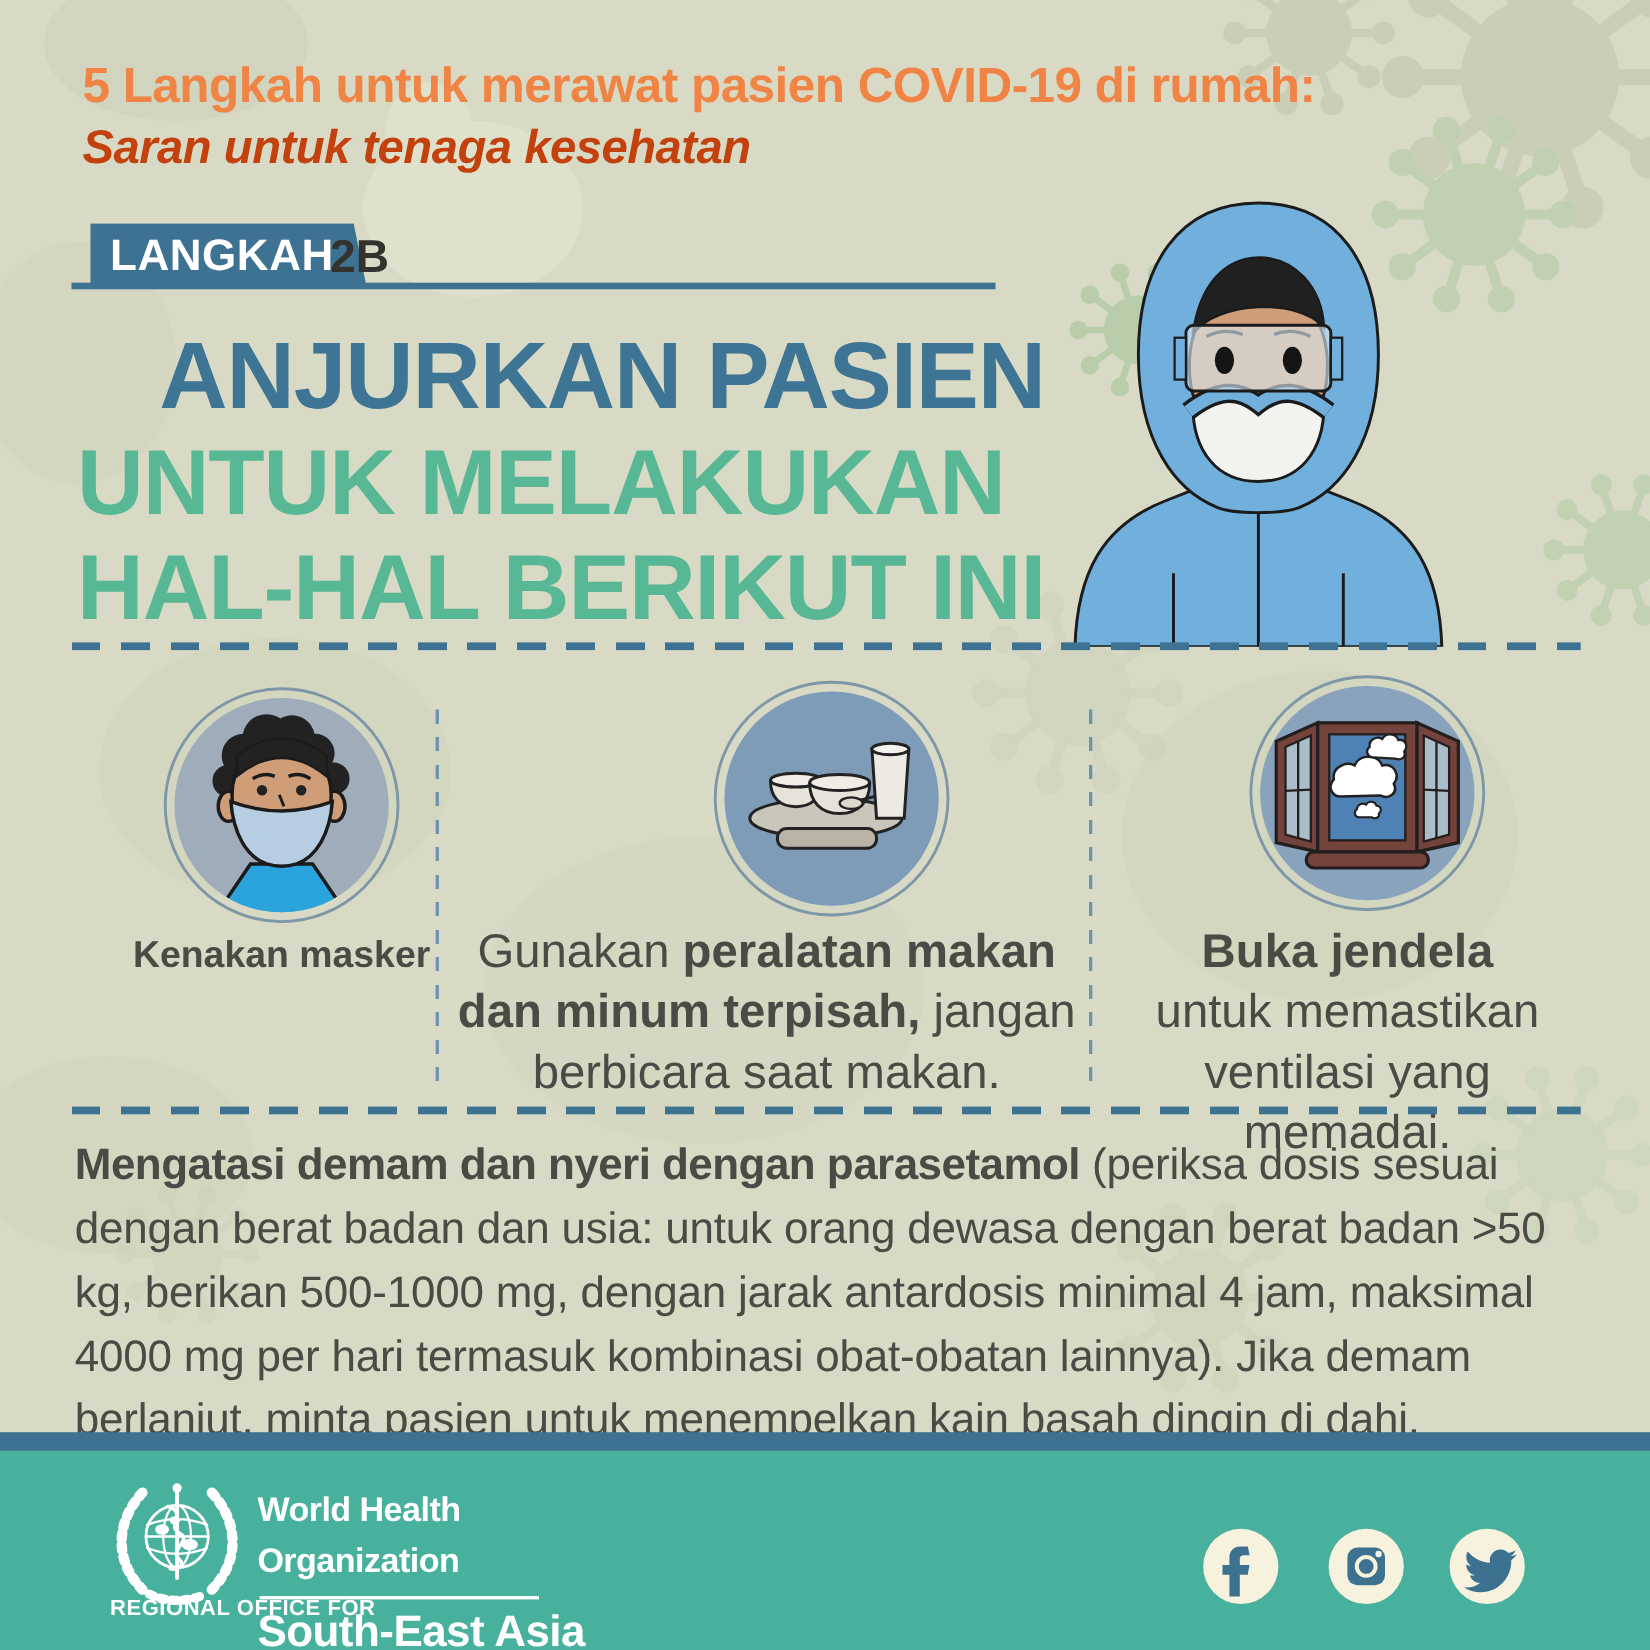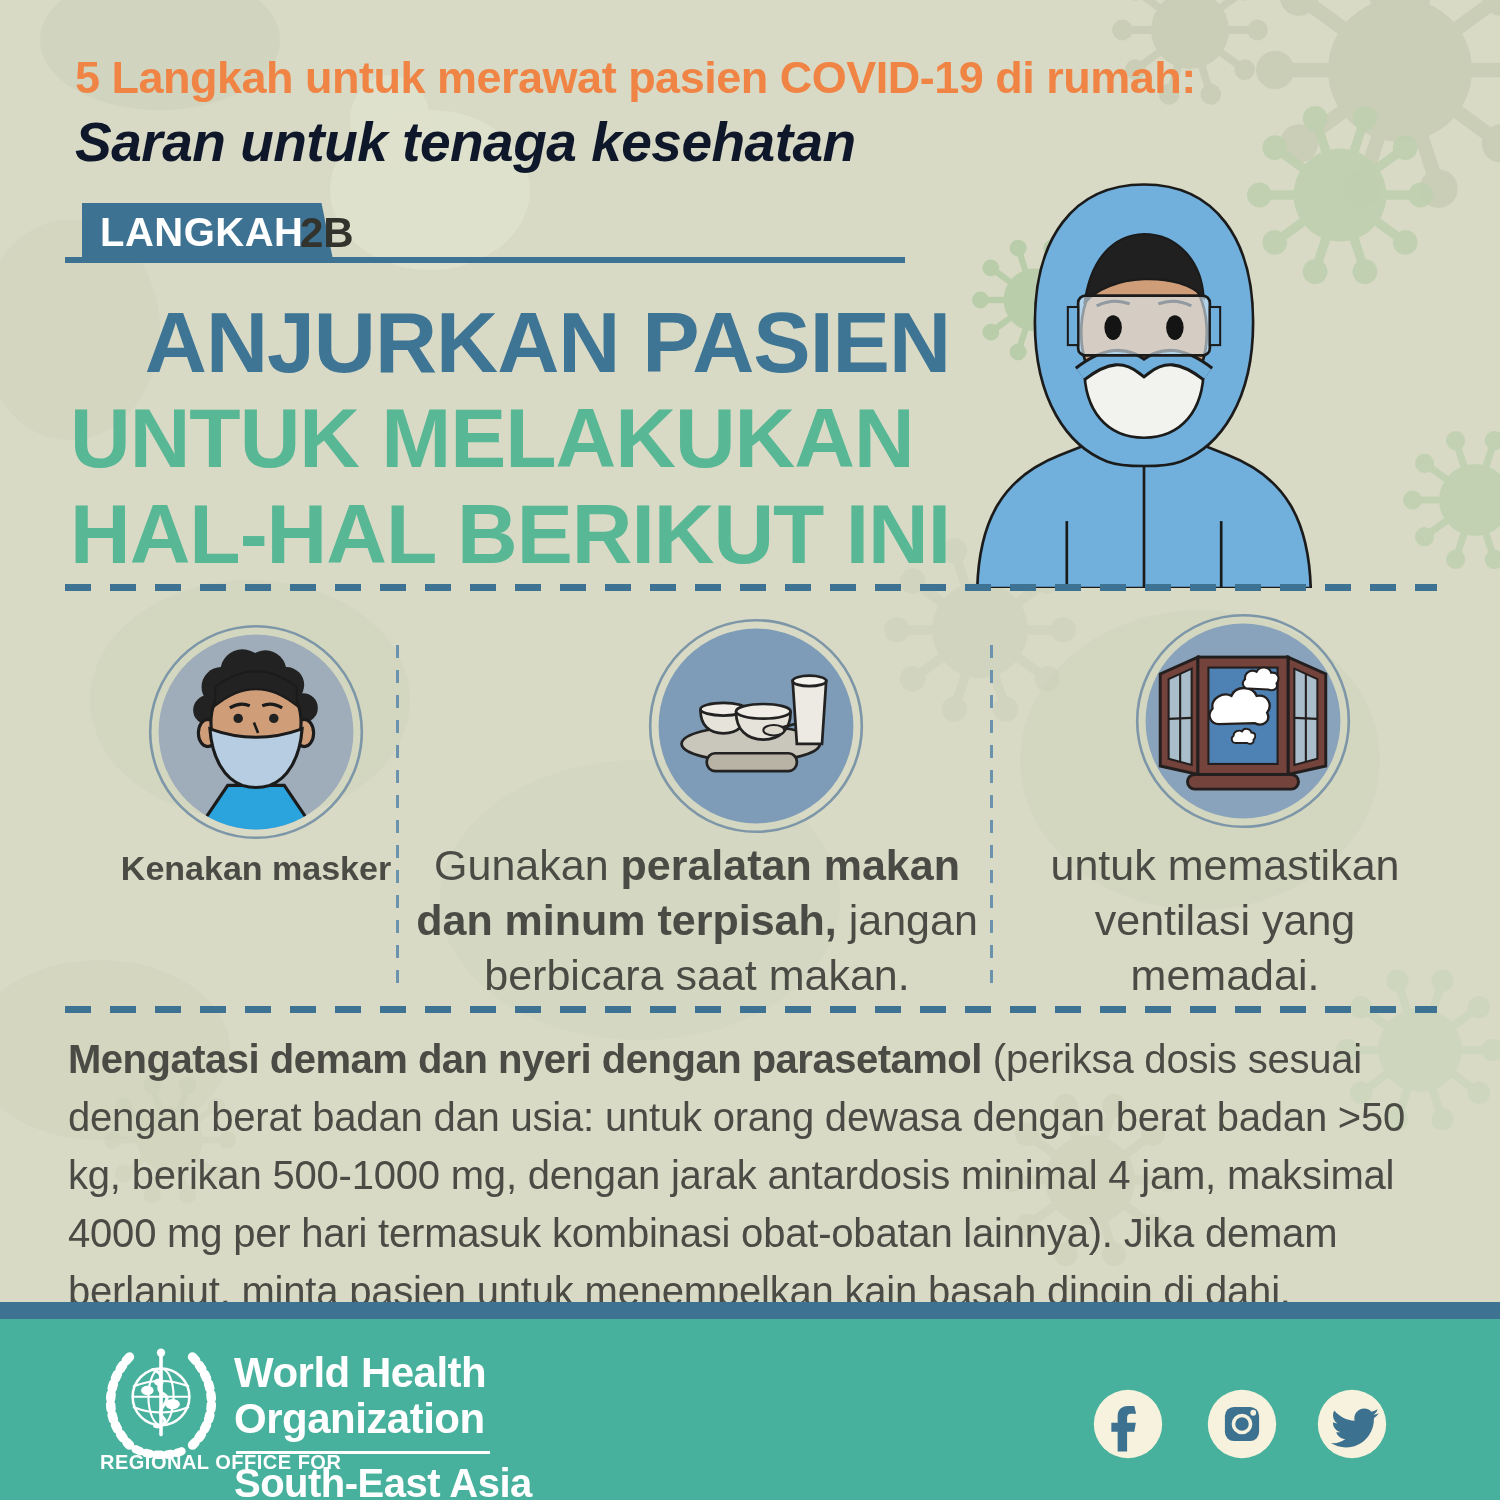--- a/index.html
+++ b/index.html
@@ -6,21 +6,21 @@
   #canvas{
     position:relative;width:1500px;height:1500px;overflow:hidden;
     background:#d8dac5;font-family:"Liberation Sans",sans-serif;
     -webkit-font-smoothing:antialiased;
   }
   .abs{position:absolute;}
   
   #bg-decor{position:absolute;left:0;top:0;width:1500px;height:1500px;z-index:0;}
   
   .header-title{left:75px;top:52px;font-size:45px;font-weight:800;color:#ef8445;letter-spacing:-.5px;z-index:3;}
-  .header-subtitle{left:75px;top:110px;font-size:55px;font-weight:700;font-style:italic;color:#0f172a;letter-spacing:-.5px;z-index:3;}
+  .header-subtitle{left:75px;top:110px;font-size:43px;font-weight:700;font-style:italic;color:#c2410c;letter-spacing:-.5px;z-index:3;}
   
   .step-badge{left:82px;top:203px;background:#3e7292;color:#fff;font-size:40px;font-weight:800;
     padding:7px 30px 7px 18px;clip-path:polygon(0 0,calc(100% - 12px) 0,100% 100%,0 100%);z-index:3;letter-spacing:.5px;}
   .step-number{left:300px;top:209px;font-size:42px;font-weight:800;color:#33332e;z-index:3;}
   .step-underline{left:65px;top:257px;width:840px;height:6px;background:#3e7292;z-index:3;}
   
   .main-title{left:70px;top:294px;line-height:96px;font-weight:800;letter-spacing:-1px;z-index:2;}
   .main-title .t1{font-size:86px;color:#3e7494;text-align:right;}
   .main-title .t2{font-size:84px;color:#58b795;}
   
@@ -32,21 +32,21 @@
   .advice-text b{font-weight:800;}
   .bold-line{font-weight:800;}
   
   .note{left:68px;top:1030px;width:1398px;font-size:40px;line-height:58px;color:#4b4b45;z-index:3;letter-spacing:-.2px;}
   .note b{font-weight:800;letter-spacing:-.5px;}
   
   .footer-bar{left:0;top:1302px;width:1500px;height:17px;background:#3e7292;z-index:5;}
   .footer{left:0;top:1319px;width:1500px;height:181px;background:#48b19d;z-index:5;}
   .who-office{position:absolute;left:100px;top:1451px;font-size:20px;font-weight:700;color:#fff;letter-spacing:.5px;z-index:6;}
   .who-text{position:absolute;left:234px;top:1350px;color:#fff;z-index:6;}
-  .who-line{font-size:42px;font-weight:700;line-height:46px;letter-spacing:-.5px;}
+  .who-line{font-size:31px;font-weight:700;line-height:46px;letter-spacing:-.5px;}
   .who-rule{width:254px;height:3px;background:#fff;margin:9px 0 7px 2px;}
   .who-region{font-size:40px;font-weight:800;letter-spacing:-.5px;}
   .social{position:absolute;top:1388px;width:72px;height:72px;z-index:6;}
 </style>
 </head>
 <body>
 
 <div id="canvas">
 
   <svg id="bg-decor" viewBox="0 0 1500 1500">
@@ -197,20 +197,21 @@
         <path d="M 165 60 L 165 144" stroke-width="2"></path>
       <rect x="62" y="44" width="86" height="112" fill="#74433c"></rect>
       <rect x="72" y="54" width="66" height="92" fill="#4e81b4" stroke-width="2"></rect>
       <path d="M 82 108 C 74 108 70 99 76 93 C 74 83 86 77 94 81 C 98 71 114 71 118 81 C 128 79 134 89 128 97 C 132 105 124 111 116 107 Z" fill="#fff" stroke-width="2.2"></path>
       <path d="M 110 74 C 105 74 103 68 107 65 C 106 59 113 55 118 58 C 121 52 130 53 132 59 C 138 58 141 64 137 69 C 139 74 134 77 129 75 Z" fill="#fff" stroke-width="2"></path>
       <path d="M 98 126 C 94 126 93 121 96 119 C 96 115 101 113 104 115 C 106 111 112 112 113 116 C 117 116 118 120 115 123 C 116 126 112 128 109 126 Z" fill="#fff" stroke-width="1.8"></path>
       <rect x="52" y="156" width="106" height="14" rx="7" fill="#74433c"></rect>
     </g>
   </svg>
   <div class="abs advice-text" style="left:1002px;top:838px;width:446px;">
+    <div class="bold-line">Buka jendela</div>
     <span>untuk memastikan ventilasi yang memadai.</span>
   </div>
 
   <div class="abs dash-h" style="left:65px;top:1006px;width:1372px;"></div>
 
   <div class="abs note">
     <b>Mengatasi demam dan nyeri dengan parasetamol</b><span> (periksa dosis sesuai dengan berat badan dan usia: untuk orang dewasa dengan berat badan &gt;50 kg, berikan 500-1000 mg, dengan jarak antardosis minimal 4 jam, maksimal 4000 mg per hari termasuk kombinasi obat-obatan lainnya). Jika demam berlanjut, minta pasien untuk menempelkan kain basah dingin di dahi.</span>
   </div>
 
   <div class="abs footer-bar"></div>

